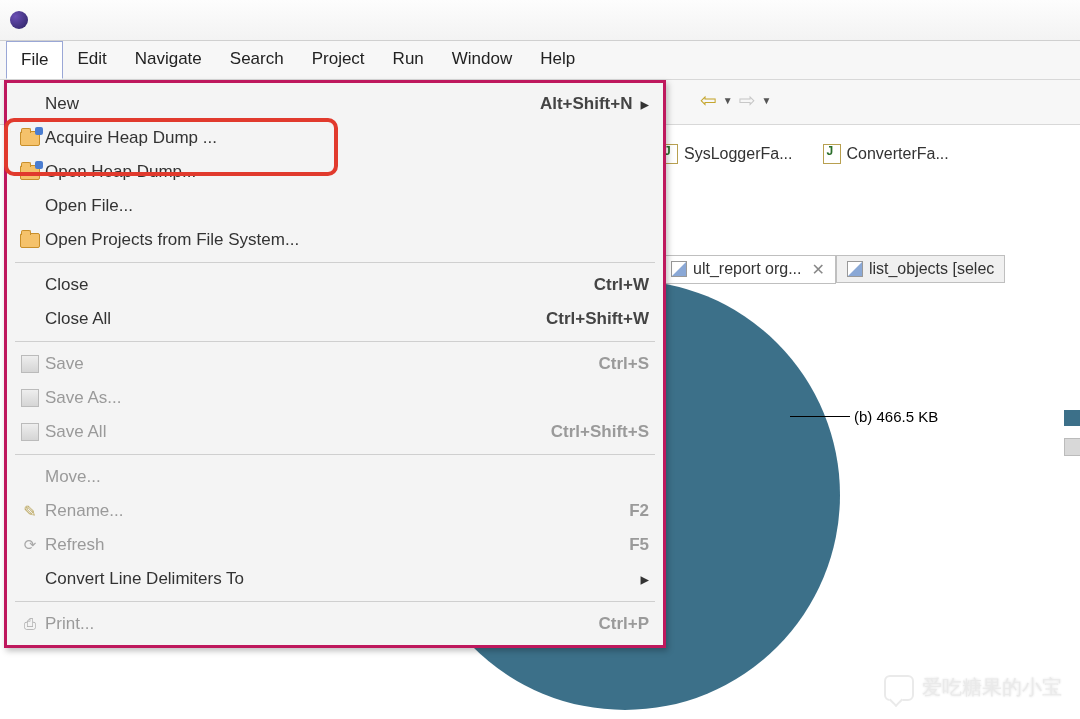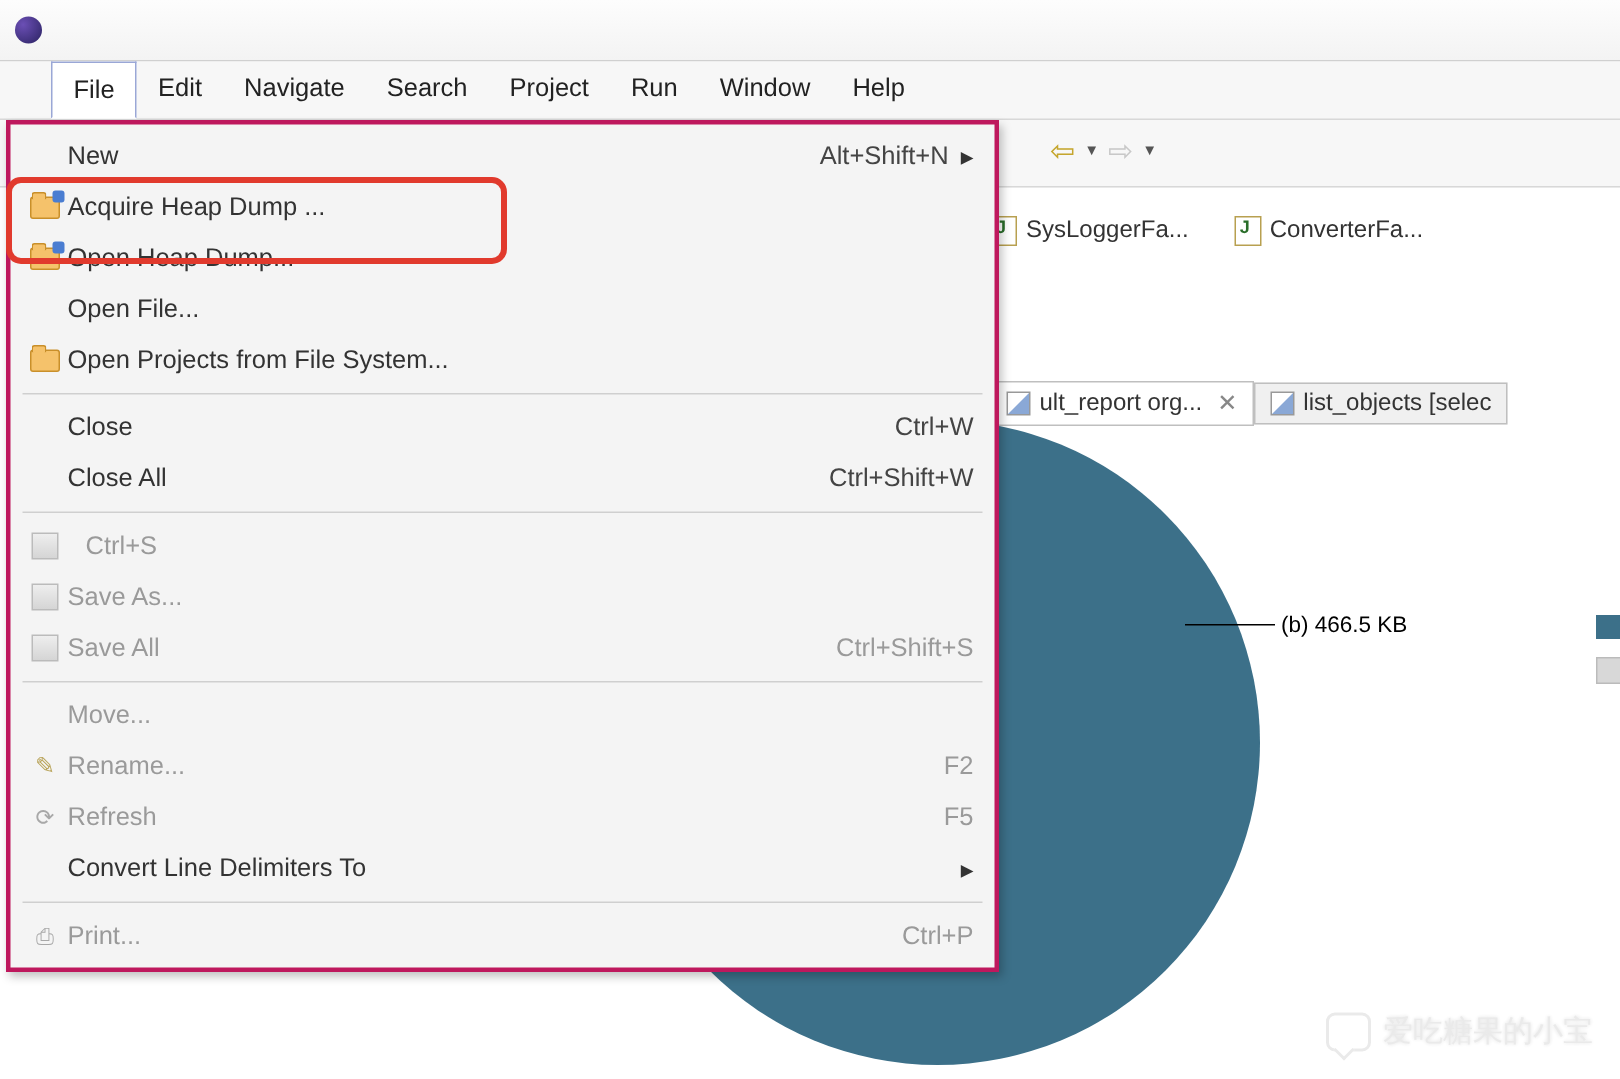--- a/index.html
+++ b/index.html
@@ -1,21 +1,21 @@
 <!DOCTYPE html>
 <html><head>
 <meta charset="utf-8">
 <style>
   html,body{margin:0;padding:0;font-family:"Segoe UI",Tahoma,sans-serif;font-size:14px;color:#222;background:#fff;overflow:hidden;width:1080px;height:719px;}
   .title-bar{height:40px;display:flex;align-items:center;padding:0 10px;background:linear-gradient(#fdfdfd,#f3f3f3);border-bottom:1px solid #d0d0d0;}
   .title-icon{width:18px;height:18px;border-radius:50%;background:radial-gradient(circle at 30% 30%,#6b4fb5 0%,#2a2261 100%);margin-right:10px;}
   .title-text{font-size:18px;color:#222;}
   .menu-bar{height:38px;display:flex;align-items:stretch;padding:0 6px;background:#f7f7f7;border-bottom:1px solid #d8d8d8;font-size:17px;}
   .menu-item{padding:8px 14px;cursor:default;}
-  .menu-item.open{background:#fff;border:1px solid #9aa7d6;border-bottom:1px solid #fff;position:relative;z-index:20;margin-left:28px;}
+  .menu-item.open{background:#fff;border:1px solid #9aa7d6;border-bottom:1px solid #fff;position:relative;z-index:20;}
   .workspace{position:relative;height:641px;}
   .toolbar-row{position:absolute;left:0;right:0;top:0;height:44px;border-bottom:1px solid #d8d8d8;background:#f7f7f7;}
   .nav-arrows{position:absolute;left:700px;top:8px;display:flex;align-items:center;gap:6px;color:#c5a62e;font-size:20px;}
   .nav-arrows .dis{color:#c8c8c8;}
   .drop-tri{font-size:10px;color:#555;}
   .editor-files{position:absolute;left:660px;top:56px;height:36px;display:flex;align-items:center;gap:30px;}
   .editor-file{display:flex;align-items:center;gap:6px;font-size:16px;color:#333;}
   .fi-icon{width:16px;height:18px;border:1px solid #b8a050;background:#fff;position:relative;}
   .fi-icon.j::after{content:"J";position:absolute;top:-1px;left:3px;font-size:12px;color:#2a6e2a;font-weight:bold;}
   .tab-row{position:absolute;left:660px;top:158px;height:34px;display:flex;align-items:center;}
@@ -28,21 +28,21 @@
   .callout-text{position:absolute;left:854px;top:328px;font-size:15px;color:#000;}
   .legend-sq{position:absolute;left:1064px;width:16px;height:16px;}
   .legend-sq.a{top:330px;background:#3c7089;}
   .legend-sq.b{top:358px;background:#d8d8d8;border:1px solid #bbb;}
   
   .dropdown{position:absolute;left:4px;top:0;width:656px;background:#f4f4f4;border:3px solid #be185d;box-shadow:2px 3px 6px rgba(0,0,0,.25);z-index:15;padding:4px 0;}
   .dd-row{display:flex;align-items:center;height:34px;padding:0 14px 0 8px;font-size:17px;color:#333;}
   .dd-row.disabled{color:#9a9a9a;}
   .dd-ic{width:30px;display:flex;justify-content:center;color:#888;}
   .dd-lab{flex:1;}
-  .dd-sc{color:#444;padding-left:12px;}
+  .dd-sc{color:#444;padding-left:12px;font-weight:bold;}
   .dd-row.disabled .dd-sc{color:#9a9a9a;}
   .dd-arrow{color:#333;margin-left:8px;}
   .dd-sep{height:1px;background:#cfcfcf;margin:5px 8px;}
   .ic-folder{width:18px;height:13px;background:#f5c26b;border:1px solid #c98f2a;border-radius:2px;position:relative;}
   .ic-folder::before{content:"";position:absolute;top:-4px;left:0;width:8px;height:4px;background:#f5c26b;border:1px solid #c98f2a;border-bottom:none;border-radius:2px 2px 0 0;}
   .ic-folder.blue::after{content:"";position:absolute;top:-5px;right:-4px;width:8px;height:8px;background:#4a7dd1;border-radius:2px;}
   .ic-disk{width:16px;height:16px;border:1px solid #bbb;background:linear-gradient(#eee,#d5d5d5);}
   .ic-pen{font-size:16px;color:#b9a45a;}
   .ic-ref{font-size:15px;color:#a8a8a8;}
   .ic-print{font-size:15px;color:#a8a8a8;}
@@ -147,20 +147,21 @@
       <div class="dd-row">
         <span class="dd-ic"></span>
         <span class="dd-lab">Close All</span>
         <span class="dd-sc">Ctrl+Shift+W</span>
       </div>
       <div class="dd-sep"></div>
       <div class="dd-row disabled">
         <span class="dd-ic">
           <span class="ic-disk"></span>
         </span>
+        <span class="dd-lab">Save</span>
         <span class="dd-sc">Ctrl+S</span>
       </div>
       <div class="dd-row disabled">
         <span class="dd-ic">
           <span class="ic-disk"></span>
         </span>
         <span class="dd-lab">Save As...</span>
       </div>
       <div class="dd-row disabled">
         <span class="dd-ic">

